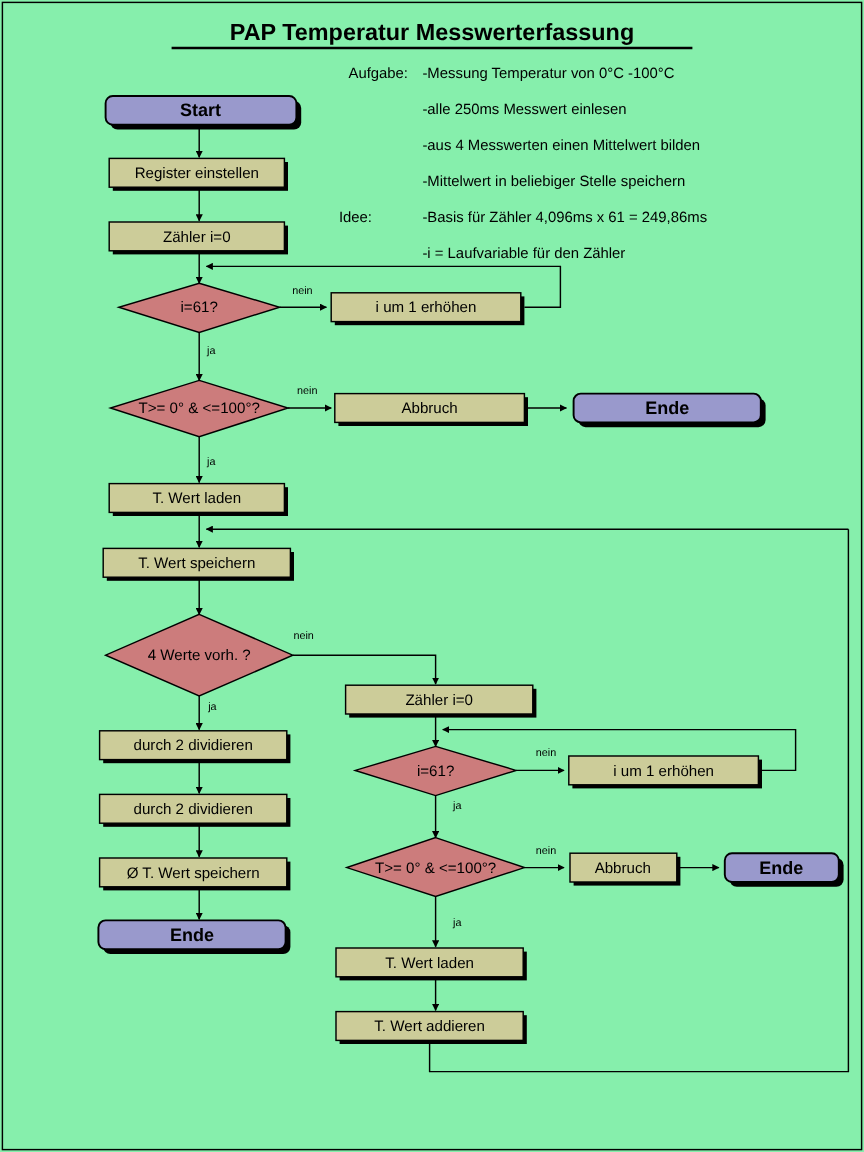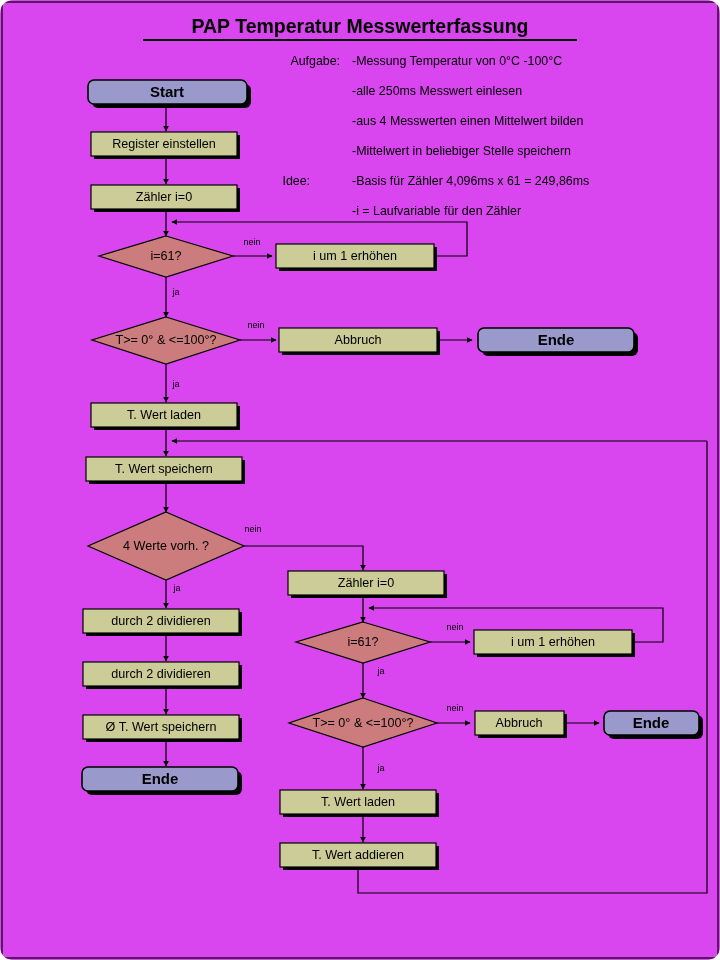--- a/index.html
+++ b/index.html
@@ -4,24 +4,23 @@
 <style>
   html, body {
     margin: 0;
     padding: 0;
     background: #ffffff;
   }
   #page {
     position: relative;
     width: 720px;
     height: 960px;
-    background: #d946ef;
+    background: #86efac;
     font-family: "Liberation Sans", sans-serif;
     overflow: hidden;
-    border-radius: 13px;
   }
   svg { display: block; }
 
   
   .t-title {
     font-family: "Liberation Sans", sans-serif;
     font-size: 19.5px;
     font-weight: bold;
     fill: #000000;
     text-anchor: middle;

